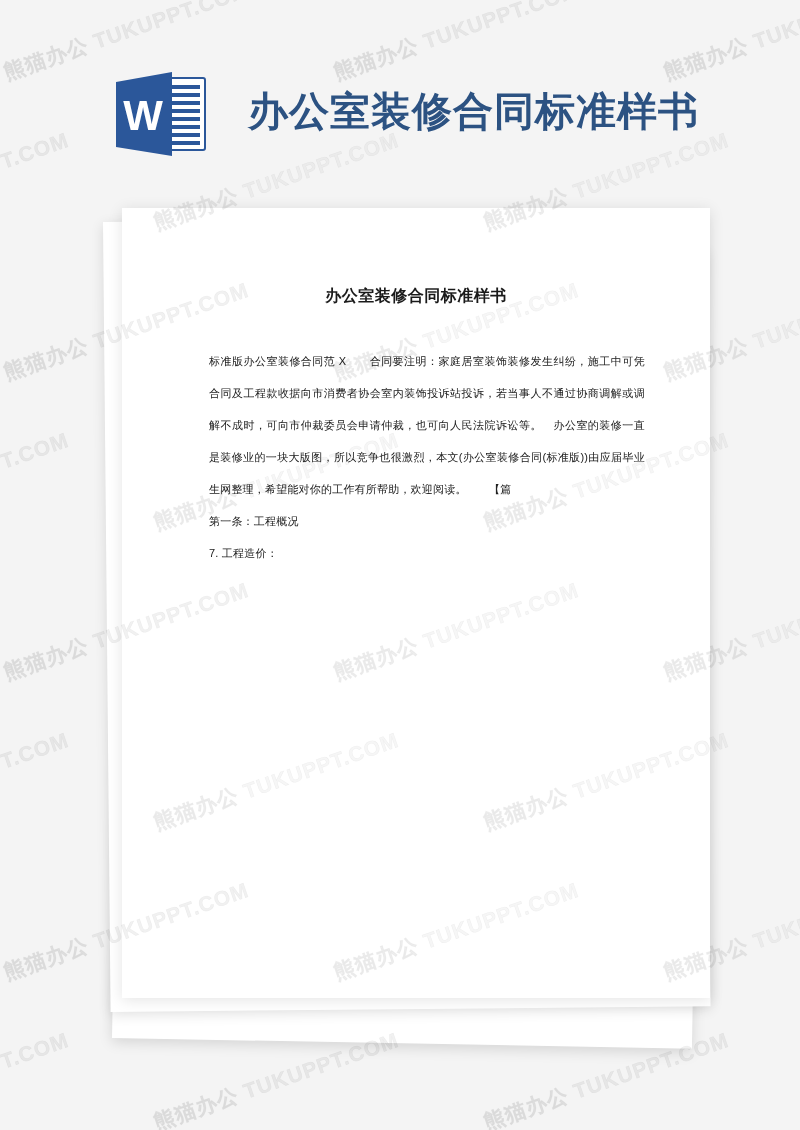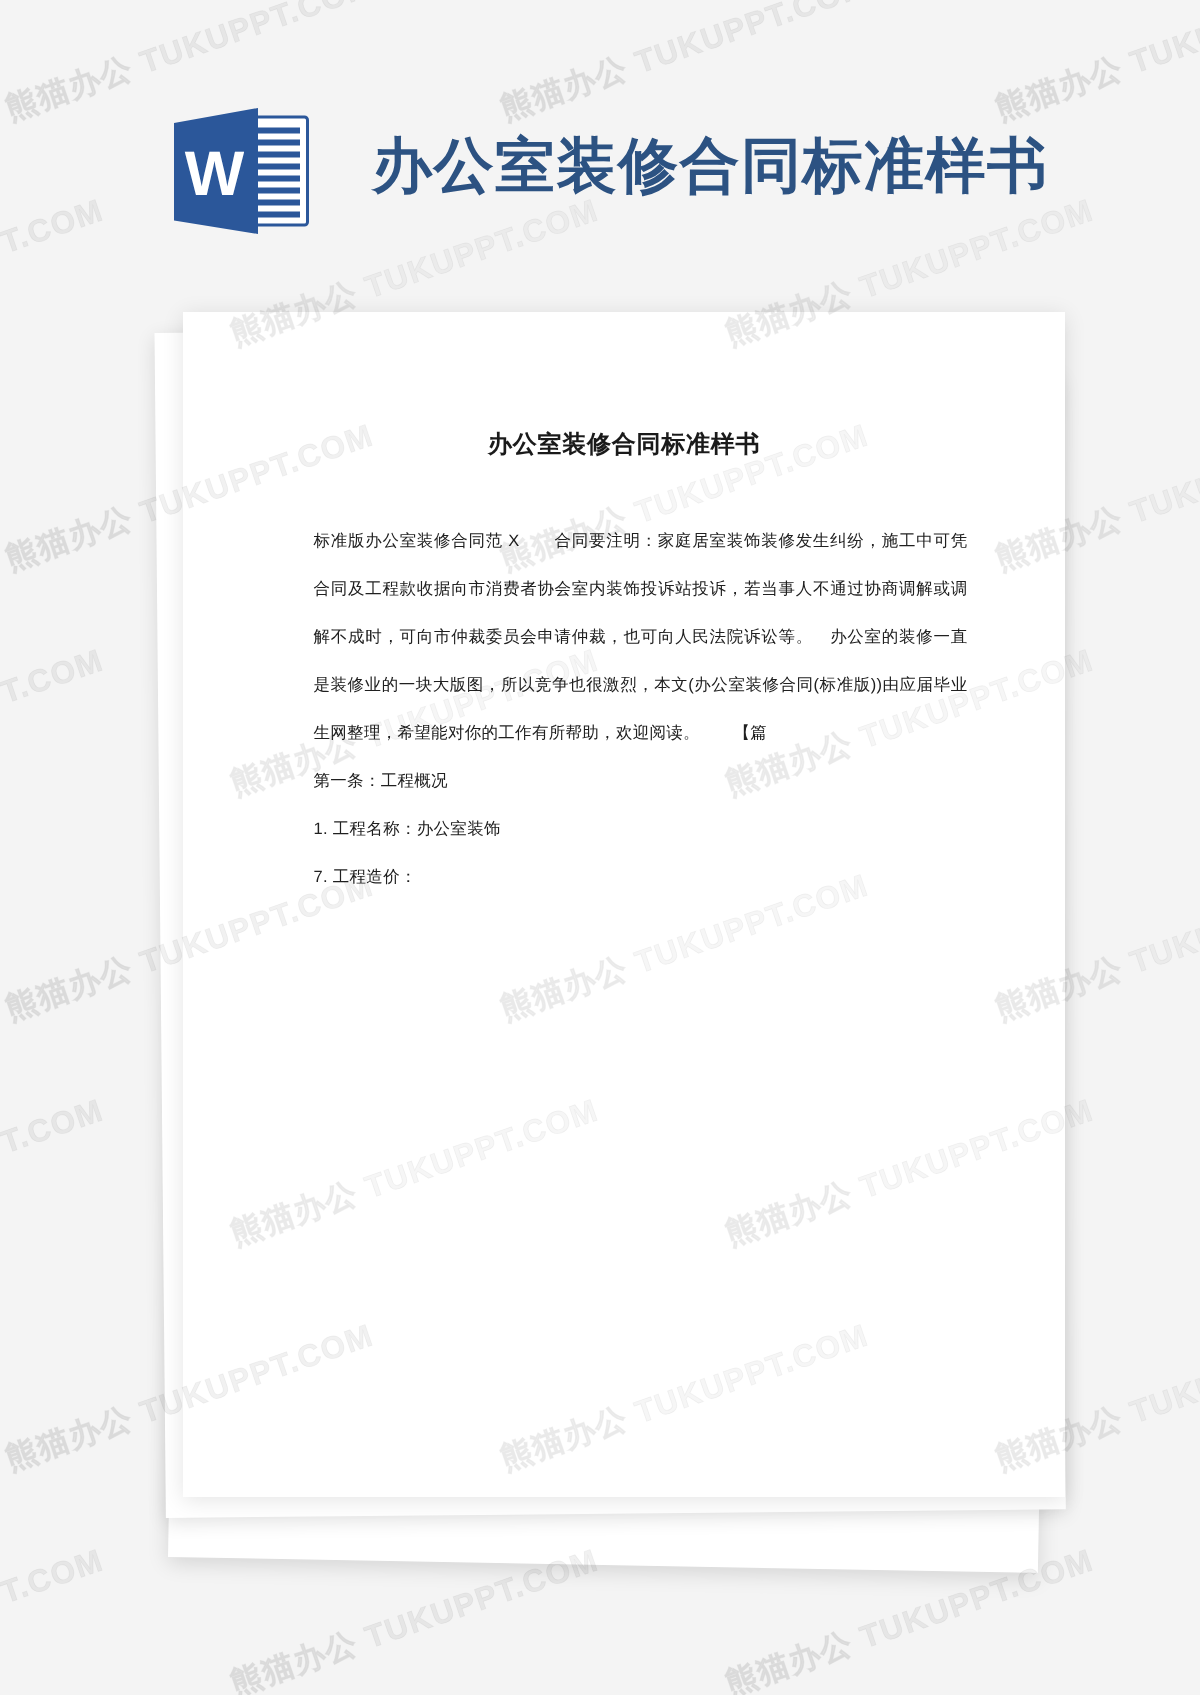--- a/index.html
+++ b/index.html
@@ -184,21 +184,20 @@
 
   <div class="sheet sheet-back3"></div>
   <div class="sheet sheet-back2"></div>
 
   <div class="sheet sheet-front">
     <div class="doc-body">
       <div class="doc-title">办公室装修合同标准样书</div>
       <div class="doc-text">
         <p class="para">标准版办公室装修合同范 X　　合同要注明：家庭居室装饰装修发生纠纷，施工中可凭合同及工程款收据向市消费者协会室内装饰投诉站投诉，若当事人不通过协商调解或调解不成时，可向市仲裁委员会申请仲裁，也可向人民法院诉讼等。　办公室的装修一直是装修业的一块大版图，所以竞争也很激烈，本文(办公室装修合同(标准版))由应届毕业生网整理，希望能对你的工作有所帮助，欢迎阅读。　　【篇</p>
         <p class="para nojust">第一条：工程概况</p>
-        <p class="para nojust indent-list">1. 工程名称：办公室装饰</p>
         <p class="para nojust indent-list">7. 工程造价：</p>
       </div>
     </div>
   </div>
 </div>
 
 <div class="watermark-layer" id="wm-layer">
     <span class="wm" style="left: 0px; top: 60px;">熊猫办公 TUKUPPT.COM</span>
     <span class="wm" style="left: 330px; top: 60px;">熊猫办公 TUKUPPT.COM</span>
     <span class="wm" style="left: 660px; top: 60px;">熊猫办公 TUKUPPT.COM</span>

